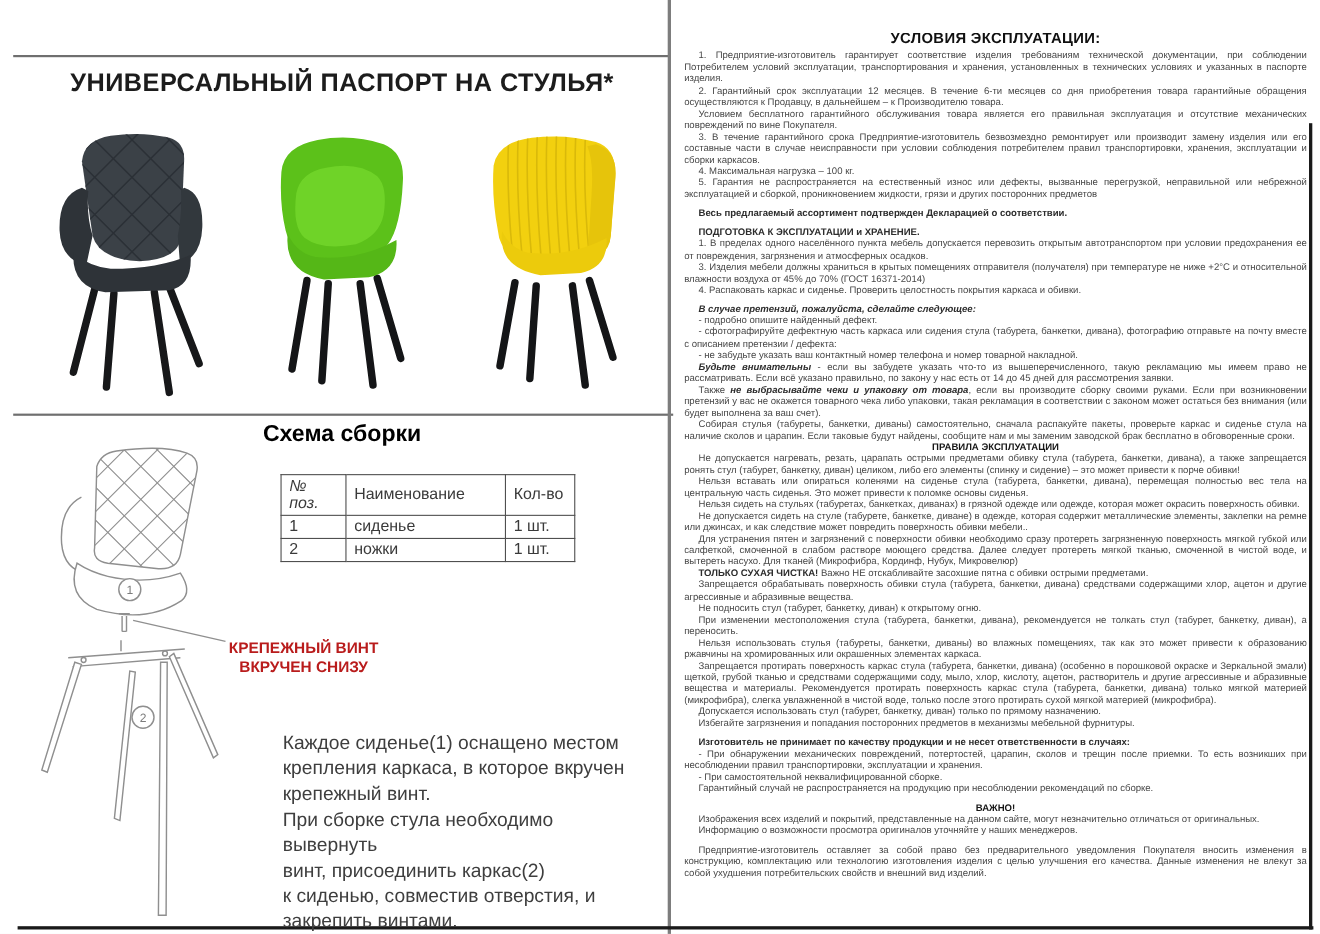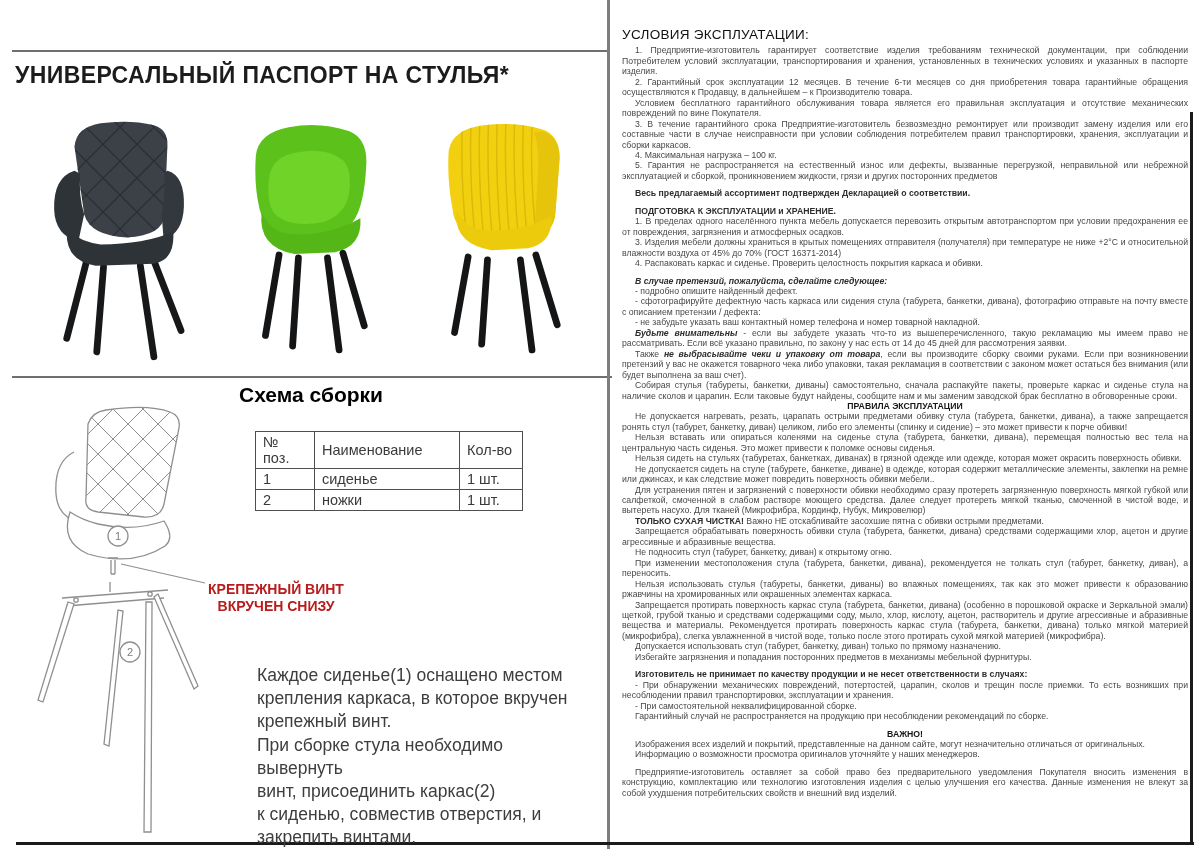--- a/index.html
+++ b/index.html
@@ -11,61 +11,61 @@
   
   .rule-top    { position:absolute; left:12px;  top:50px;  width:596px; height:2px; background:#6f6f6f; }
   .rule-mid    { position:absolute; left:12px;  top:376px; width:600px; height:2px; background:#6f6f6f; }
   .col-divider { position:absolute; left:607px; top:0;     width:3px;  height:849px; background:#7d7d7d; }
   .edge-bottom { position:absolute; left:16px;  top:842px; width:1178px; height:3px; background:#1a1a1a; }
   .edge-right  { position:absolute; left:1190px; top:112px; width:3px; height:733px; background:#1a1a1a; }
 
   
   .doc-title {
     position:absolute; left:15px; top:62px; width:592px;
-    text-align:left; font-size:23px; font-weight:700; color:#1c1c1c;
+    text-align:center; font-size:23px; font-weight:700; color:#1c1c1c;
     letter-spacing:0.4px;
   }
   .chairs-row { position:absolute; left:28px; top:104px; width:566px; height:266px;
     display:flex; justify-content:space-between; align-items:flex-end; }
   .chair { width:184px; height:258px; }
 
   .assembly-title {
     position:absolute; left:15px; top:383px; width:592px;
     text-align:center; font-size:21px; font-weight:700; color:#000000;
   }
   .sketch { position:absolute; left:18px; top:404px; width:235px; height:435px; }
 
   .parts-table {
     position:absolute; left:255px; top:431px;
     border-collapse:collapse; font-size:14.5px; color:#3a3a3a;
   }
   .parts-table td {
     border:1.6px solid #4f4f4f; padding:2px 7px; background:#fff;
   }
   .parts-table tr.hdr td { height:24px; }
-  .parts-table td.c-num { width:44px; }
+  .parts-table td.c-num { width:44px;font-style:italic; }
   .parts-table td.c-name { width:130px; }
   .parts-table td.c-qty { width:48px; }
 
   .screw-label {
     position:absolute; left:196px; top:581px; width:160px;
     text-align:center; font-size:14px; line-height:17px; font-weight:700; color:#b91c1c;
   }
   .instructions {
     position:absolute; left:257px; top:624px; width:336px;
     font-size:17.5px; line-height:23.2px; color:#3e3e3e;margin-top:40px;
   }
 
   
   .rtext {
     position:absolute; left:622px; top:30px; width:566px; max-height:812px; overflow:hidden;
     color:#474747; font-size:8.7px; line-height:10.45px;
   }
   .rtitle {
-    text-align:left; font-weight:400; font-size:13.5px; color:#101010;
+    text-align:center; font-weight:700; font-size:13.5px; color:#101010;
     letter-spacing:0.3px; margin-bottom:5px;
   }
   .blk { text-align:justify; text-indent:13px; }
   .blk.center { text-align:center; text-indent:0; font-weight:700; color:#161616; }
   .blk.b-all { font-weight:700; color:#2d2d2d; }
   .blk.i-all { font-style:italic; }
   .gap { height:7px; }
   .rb { font-weight:700; color:#2d2d2d; }
   .ri { font-style:italic; }
 

